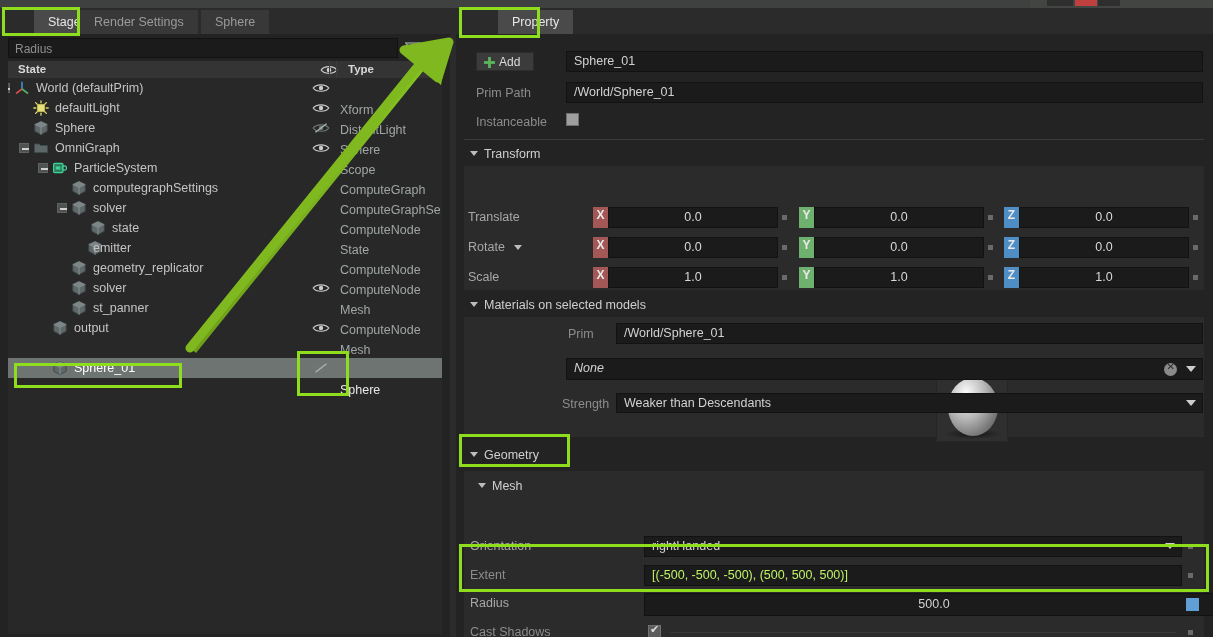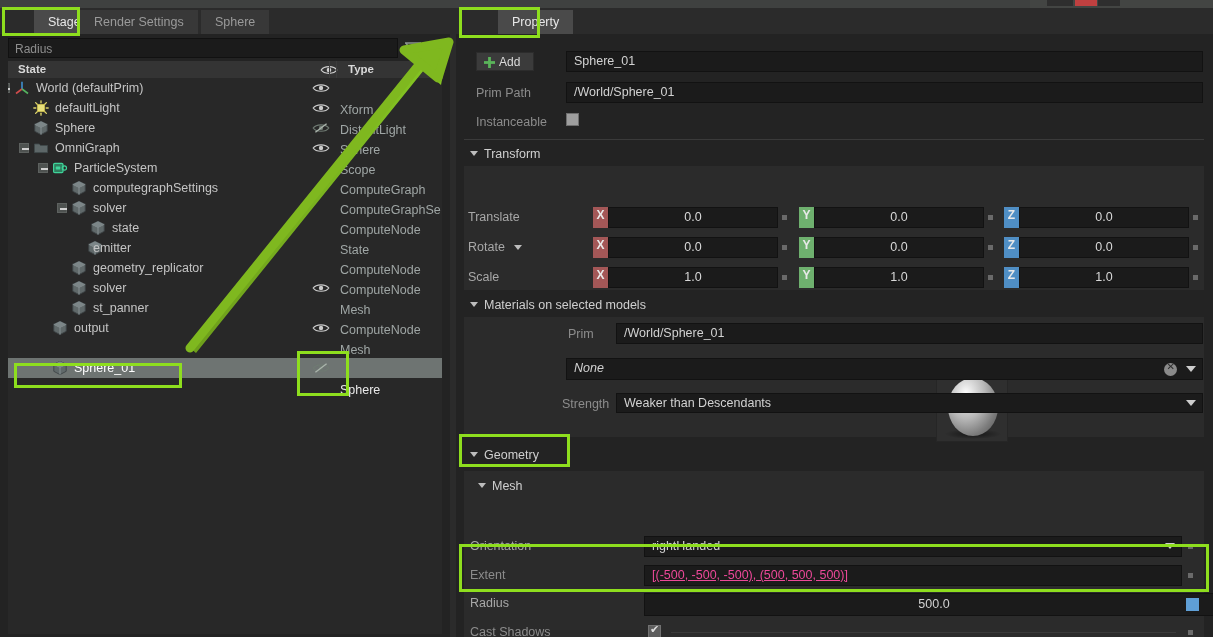--- a/index.html
+++ b/index.html
@@ -73,21 +73,21 @@
              border:1px solid #2c2c2c; }
   .btn-add .plus { position:absolute; left:7px; top:4px; width:11px; height:11px; }
   .btn-add span { position:absolute; left:22px; top:2px; font-size:12px; color:#dcdcdc; }
 
   .lbl { position:absolute; font-size:12.5px; color:#a8a8a8; }
   .lbl.dim { color:#8c8c8c; }
 
   .fld { position:absolute; background:#1b1b1b; border:1px solid #121212; }
   .fld span { position:absolute; left:7px; top:2px; font-size:12.5px; color:#d2d2d2; white-space:nowrap; }
   .fld span.ctr { left:0; width:100%; text-align:center; }
-  .fld span.ghost { color:#ec4899;text-decoration:underline; }
+  .fld span.ghost { color:#bef264; }
 
   .chk-sq { position:absolute; width:13px; height:13px; background:#9e9e9e; border:1px solid #6e6e6e; }
   .chk-box { position:absolute; width:13px; height:13px; background:#5c5c5c; border:1px solid #717171; }
   .chk-box::after { content:"✔"; position:absolute; left:1px; top:-3px; font-size:11px; color:#dedede; }
 
   .grp-hdr { position:absolute; font-size:12.5px; color:#cfcfcf; }
   .grp-hdr .caret { position:absolute; left:0; top:3px; width:0; height:0;
                     border-left:4.5px solid transparent; border-right:4.5px solid transparent;
                     border-top:5px solid #bdbdbd; }
   .grp-hdr .gtxt { position:absolute; left:14px; top:-1px; white-space:nowrap; }

